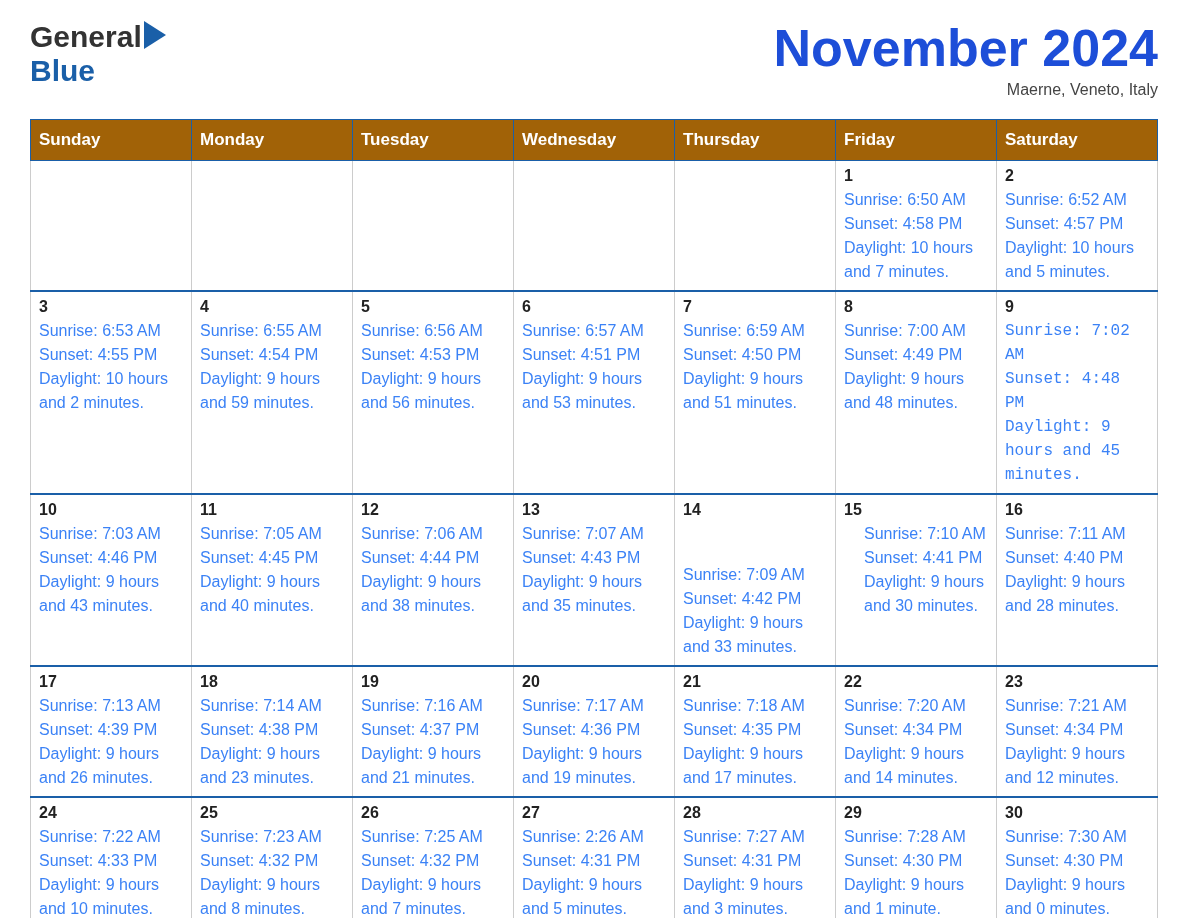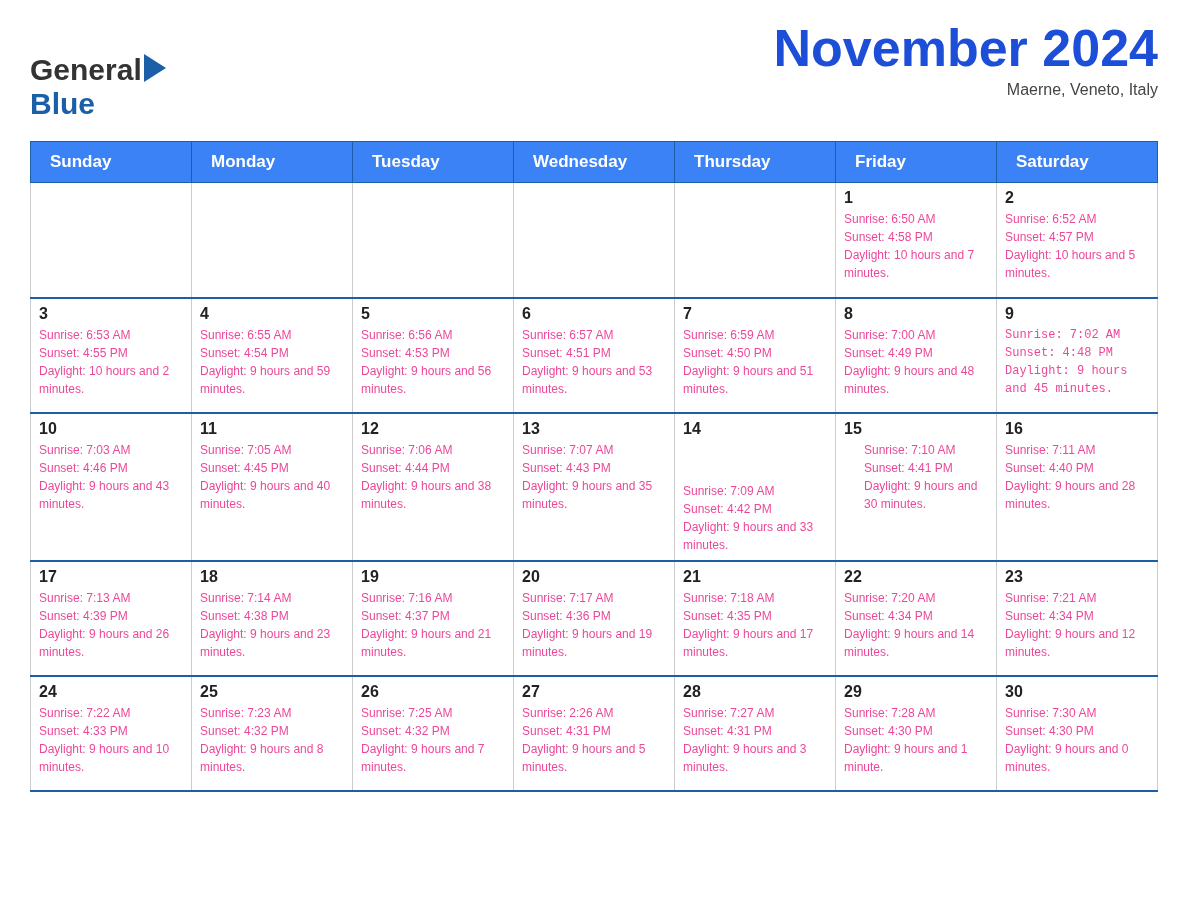--- a/index.html
+++ b/index.html
@@ -13,21 +13,20 @@
     .header {
       display: flex;
       justify-content: space-between;
       align-items: flex-start;
       margin-bottom: 20px;
     }
     .logo {
       display: flex;
       flex-direction: column;
       align-items: flex-start;
-      margin-top: 33px;
     }
     .title-section {
       text-align: right;
     }
     .month-title {
       font-size: 52px;
       font-weight: bold;
       color: #1d4ed8;
       line-height: 1.1;
     }
@@ -35,25 +34,25 @@
       font-size: 16px;
       color: #444;
       margin-top: 4px;
     }
     .calendar {
       width: 100%;
       border-collapse: collapse;
       border: 1px solid #999;
     }
     .calendar th {
-      background-color: #3b82f6;
+      background-color: #a16207;
       color: #fff;
       font-size: 17px;
       font-weight: bold;
-      padding: 10px 19px;
+      padding: 10px 8px;
       text-align: left;
       border: 1px solid #1a5fa8;
     }
     .calendar td {
       width: 14.28%;
       vertical-align: top;
       padding: 6px 8px;
       border: 1px solid #ccc;
       font-size: 13px;
       color: #333;
@@ -63,22 +62,22 @@
       border-bottom: 2px solid #1a5fa8;
     }
     .day-number {
       font-size: 16px;
       font-weight: bold;
       color: #222;
       display: block;
       margin-bottom: 3px;
     }
     .day-info {
-      font-size: 12px;
-      color: #ec4899;
+      font-size: 16px;
+      color: #3b82f6;
       line-height: 1.5;
     }
     .empty-cell {
       background: #fff;
     }
     .logo-text-general {
       font-size: 30px;
       font-weight: bold;
       color: #333;
     }

